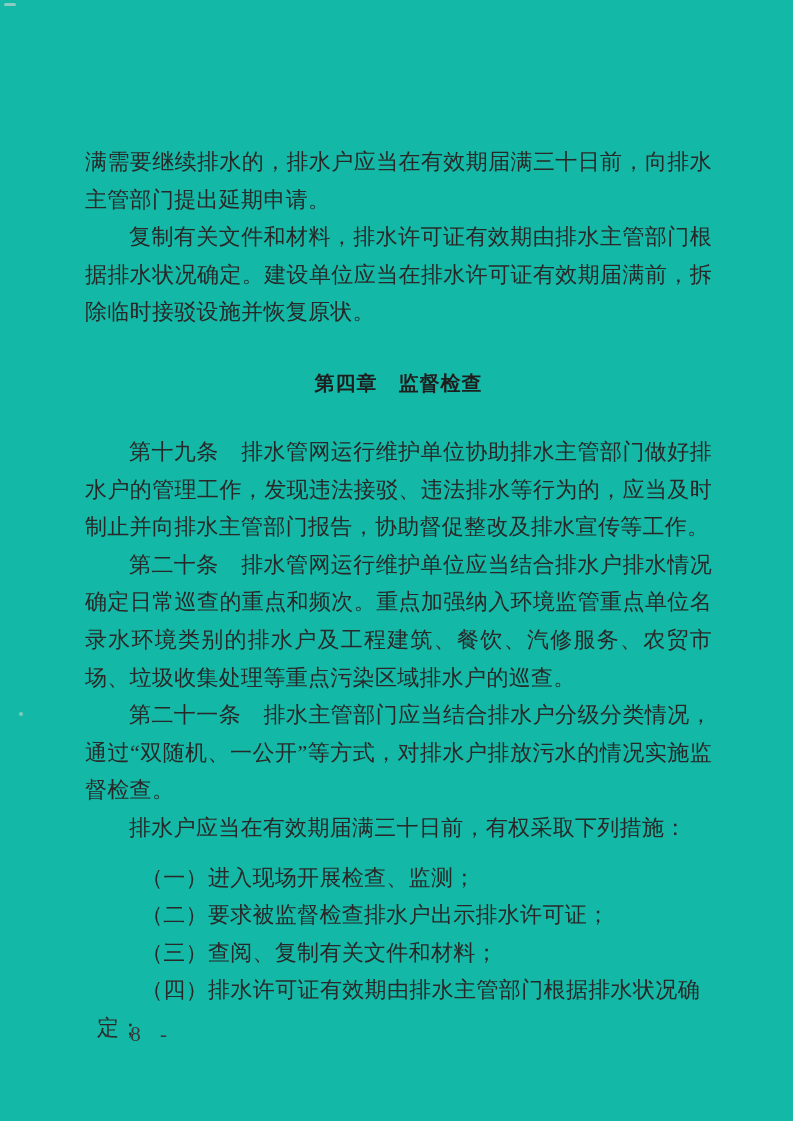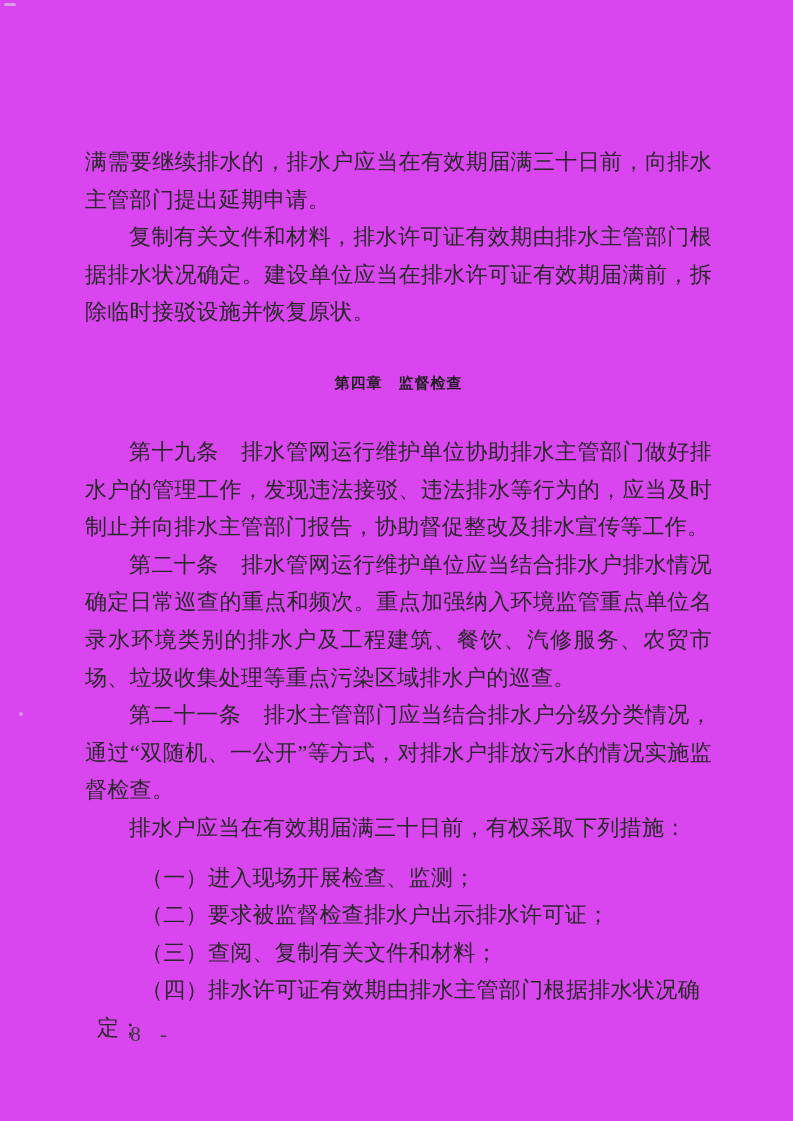--- a/index.html
+++ b/index.html
@@ -4,21 +4,21 @@
 <style>
   html, body {
     margin: 0;
     padding: 0;
     background: #ffffff;
   }
   .page {
     position: relative;
     width: 793px;
     height: 1121px;
-    background: #d946ef;
+    background: #14b8a6;
     overflow: hidden;
     font-family: "Liberation Serif", serif;
     color: #282828;
   }
   .content {
     position: absolute;
     left: 85px;
     top: 143px;
     width: 627px;
   }
@@ -29,21 +29,21 @@
     letter-spacing: 0.3px;
     text-align: justify;
     text-indent: 2em;
     word-break: break-all;
   }
   .para.no-indent {
     text-indent: 0;
   }
   .chapter {
     margin: 32px 0 30px 0;
-    font-size: 15px;
+    font-size: 20px;
     line-height: 40px;
     font-weight: bold;
     text-align: center;
     letter-spacing: 1px;
     color: #1e1e1e;
   }
   .measures-list {
     margin: 12px;
     padding: 0;
     list-style: none;

